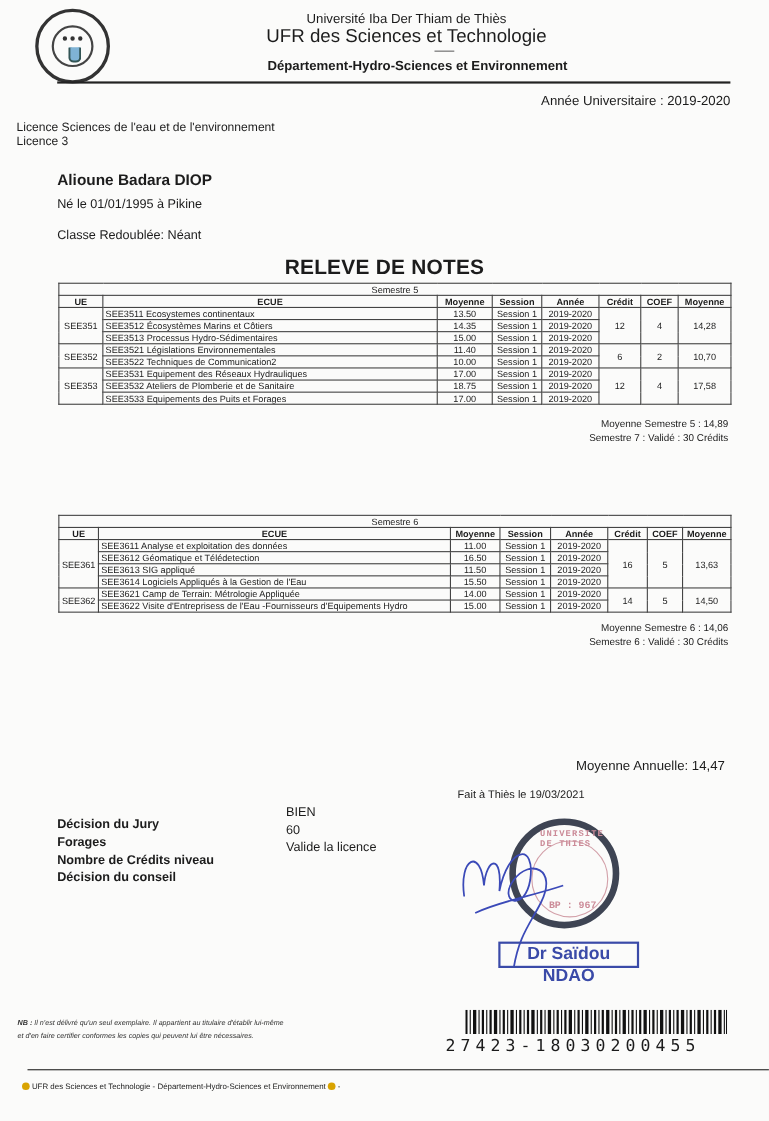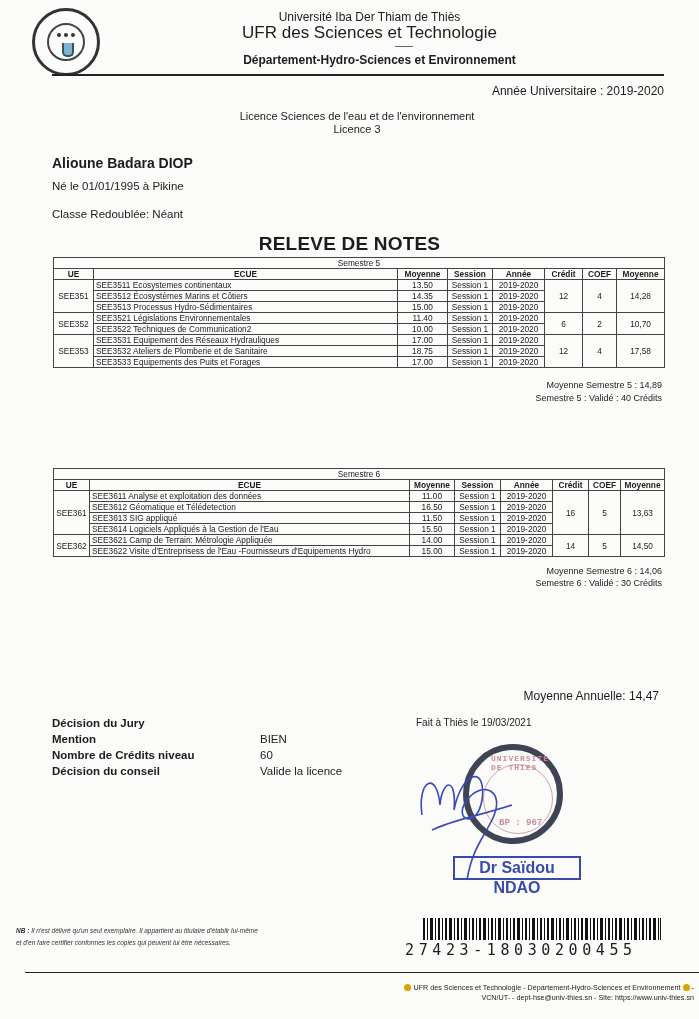--- a/index.html
+++ b/index.html
@@ -9,52 +9,52 @@
   .logo { left:32px; top:8px; width:68px; height:68px; border-radius:50%; border:3px solid #333; box-sizing:border-box; }
   .logo .inner { position:absolute; left:12px; top:12px; width:38px; height:38px; border-radius:50%; border:2px solid #444; box-sizing:border-box; }
   .logo .gear { position:absolute; left:8px; top:8px; width:18px; height:10px; border-top:4px dotted #333; }
   .logo .u { position:absolute; left:13px; top:18px; width:8px; height:12px; border:2px solid #355; border-top:none; border-radius:0 0 5px 5px; background:#7fb3d5; }
   .h-univ { left:0; width:699px; top:10px; text-align:center; font-size:12px; padding-left:40px; box-sizing:border-box; }
   .h-ufr { left:0; width:699px; top:23px; text-align:center; font-size:17px; padding-left:40px; box-sizing:border-box; }
   .h-dash { left:395px; top:46px; width:18px; border-top:1px solid #666; }
   .h-dept { left:0; width:699px; top:53px; text-align:center; font-size:12px; font-weight:bold; padding-left:60px; box-sizing:border-box; }
   .h-rule { left:52px; top:74px; width:612px; border-top:2px solid #222; }
   .annee { right:35px; top:84px; font-size:12px; }
-  .licence { left:0; width:699px; top:110px; text-align:center; font-size:11px; line-height:13px; padding-left:15px; box-sizing:border-box; }
+  .licence { left:0; width:699px; top:110px; text-align:left; font-size:11px; line-height:13px; padding-left:15px; box-sizing:border-box; }
   .student { left:52px; top:155px; font-size:14px; font-weight:bold; }
   .ne { left:52px; top:180px; font-size:11.5px; }
   .classe { left:52px; top:208px; font-size:11.5px; }
   .releve { left:0; width:699px; top:233px; text-align:center; font-size:19px; font-weight:bold; padding-left:0; box-sizing:border-box; letter-spacing:0.2px; }
   table.grades { position:absolute; border-collapse:collapse; font-size:8.3px; table-layout:fixed; }
   table.grades td, table.grades th { border:1px solid #444; padding:0 2px; height:10px; line-height:10px; white-space:nowrap; overflow:hidden; }
   table.grades th { font-weight:bold; text-align:center; }
   table.grades td.c { text-align:center; }
   table.grades td.sem { text-align:center; border-bottom:1px solid #444; }
   .t1 { left:53px; top:257px; width:611px; }
   .t2 { left:53px; top:468px; width:611px; }
   .sum { font-size:9px; }
   .s5a { right:37px; top:380px; }
   .s5b { right:37px; top:393px; }
   .s6a { right:37px; top:566px; }
   .s6b { right:37px; top:578px; }
   .annual { right:40px; top:689px; font-size:12px; }
-  .dec-l { left:52px; font-size:11.5px; font-weight:bold; }
+  .dec-l { left:52px; font-size:11.5px; font-weight:bold;margin-top:27px; }
   .dec-v { left:260px; font-size:11.5px; }
   .fait { left:416px; top:717px; font-size:10px; }
   .stamp { left:463px; top:744px; width:100px; height:100px; border-radius:50%; border:6px solid #0f172a; box-sizing:border-box; opacity:0.8;font-family:Liberation Mono, monospace; }
   .stamp .ring { position:absolute; left:14px; top:14px; width:68px; height:68px; border-radius:50%; border:1px solid #c98a95; }
   .stamp .bp { position:absolute; left:30px; bottom:10px; font-size:9px; color:#c07080; font-weight:bold; }
   .stamp .top { position:absolute; left:22px; top:4px; font-size:8px; color:#c07080; font-weight:bold; letter-spacing:1px; }
   .sig { left:412px; top:760px; width:110px; height:120px; }
   .ndao { left:453px; top:856px; width:128px; height:24px; border:2px solid #3a4aa8; box-sizing:border-box; color:#3a4aa8; font-weight:bold; font-size:16px; line-height:20px; text-align:center; }
   .nb { left:16px; top:925px; font-size:6.5px; font-style:italic; line-height:12px; color:#333; }
   .barcode { left:423px; top:918px; width:238px; height:22px; }
   .barnum { left:405px; top:941px; width:242px; font-size:15px; letter-spacing:4.6px; font-family:"DejaVu Sans Mono", monospace; }
   .f-rule { left:25px; top:972px; width:674px; border-top:1px solid #222; }
-  .footer { left:0; width:694px; top:983px; text-align:right; font-size:7.2px; line-height:10px; padding-left:20px; box-sizing:border-box; }
+  .footer { left:0; width:694px; top:983px; text-align:left; font-size:7.2px; line-height:10px; padding-left:20px; box-sizing:border-box; }
   .dot { display:inline-block; width:7px; height:7px; border-radius:50%; background:#d9a300; vertical-align:-1px; }
 </style>
 </head>
 <body>
 
 <div class="page">
 
   <div class="abs logo">
     <div class="inner">
         <div class="gear"></div>
@@ -163,21 +163,21 @@
     </tr>
     <tr>
       <td>SEE3533 Equipements des Puits et Forages</td>
       <td class="c">17.00</td>
       <td class="c">Session 1</td>
       <td class="c">2019-2020</td>
     </tr>
   </tbody>
     </table>
   <div class="abs sum s5a">Moyenne Semestre 5 : 14,89</div>
-  <div class="abs sum s5b">Semestre 5 : Validé : 40 Crédits</div>
+  <div class="abs sum s5b">Semestre 7 : Validé : 30 Crédits</div>
 
   <table class="grades t2">
     <colgroup>
       <col style="width:36px">
         <col style="width:320px">
         <col style="width:45px">
         <col style="width:46px">
         <col style="width:52px">
         <col style="width:36px">
         <col style="width:32px">
@@ -244,21 +244,21 @@
       <td class="c">2019-2020</td>
     </tr>
   </tbody>
     </table>
   <div class="abs sum s6a">Moyenne Semestre 6 : 14,06</div>
   <div class="abs sum s6b">Semestre 6 : Validé : 30 Crédits</div>
 
   <div class="abs annual">Moyenne Annuelle: 14,47</div>
 
   <div class="abs dec-l" style="top:717px">Décision du Jury</div>
-  <div class="abs dec-l" style="top:733px">Mention</div>
+  <div class="abs dec-l" style="top:733px">Forages</div>
   <div class="abs dec-v" style="top:733px">BIEN</div>
   <div class="abs dec-l" style="top:749px">Nombre de Crédits niveau</div>
   <div class="abs dec-v" style="top:749px">60</div>
   <div class="abs dec-l" style="top:765px">Décision du conseil</div>
   <div class="abs dec-v" style="top:765px">Valide la licence</div>
 
   <div class="abs fait">Fait à Thiès le 19/03/2021</div>
   <div class="abs stamp">
     <div class="ring"></div>
     <div class="top">UNIVERSITE DE THIES</div>
@@ -340,15 +340,14 @@
         <rect x="230" y="0" width="3" height="22"></rect>
         <rect x="235" y="0" width="1" height="22"></rect>
         <rect x="237" y="0" width="1" height="22"></rect>
     </g>
   </svg>
   <div class="abs barnum">27423-18030200455</div>
 
   <div class="abs f-rule"></div>
   <div class="abs footer">
     <div><span class="dot"></span> <span>UFR des Sciences et Technologie - Département-Hydro-Sciences et Environnement</span> <span class="dot"></span> <span>-</span></div>
-    <div>VCN/UT- - dept-hse@univ-thies.sn - Site: https://www.univ-thies.sn</div>
   </div>
 </div>
 
 </body></html>

